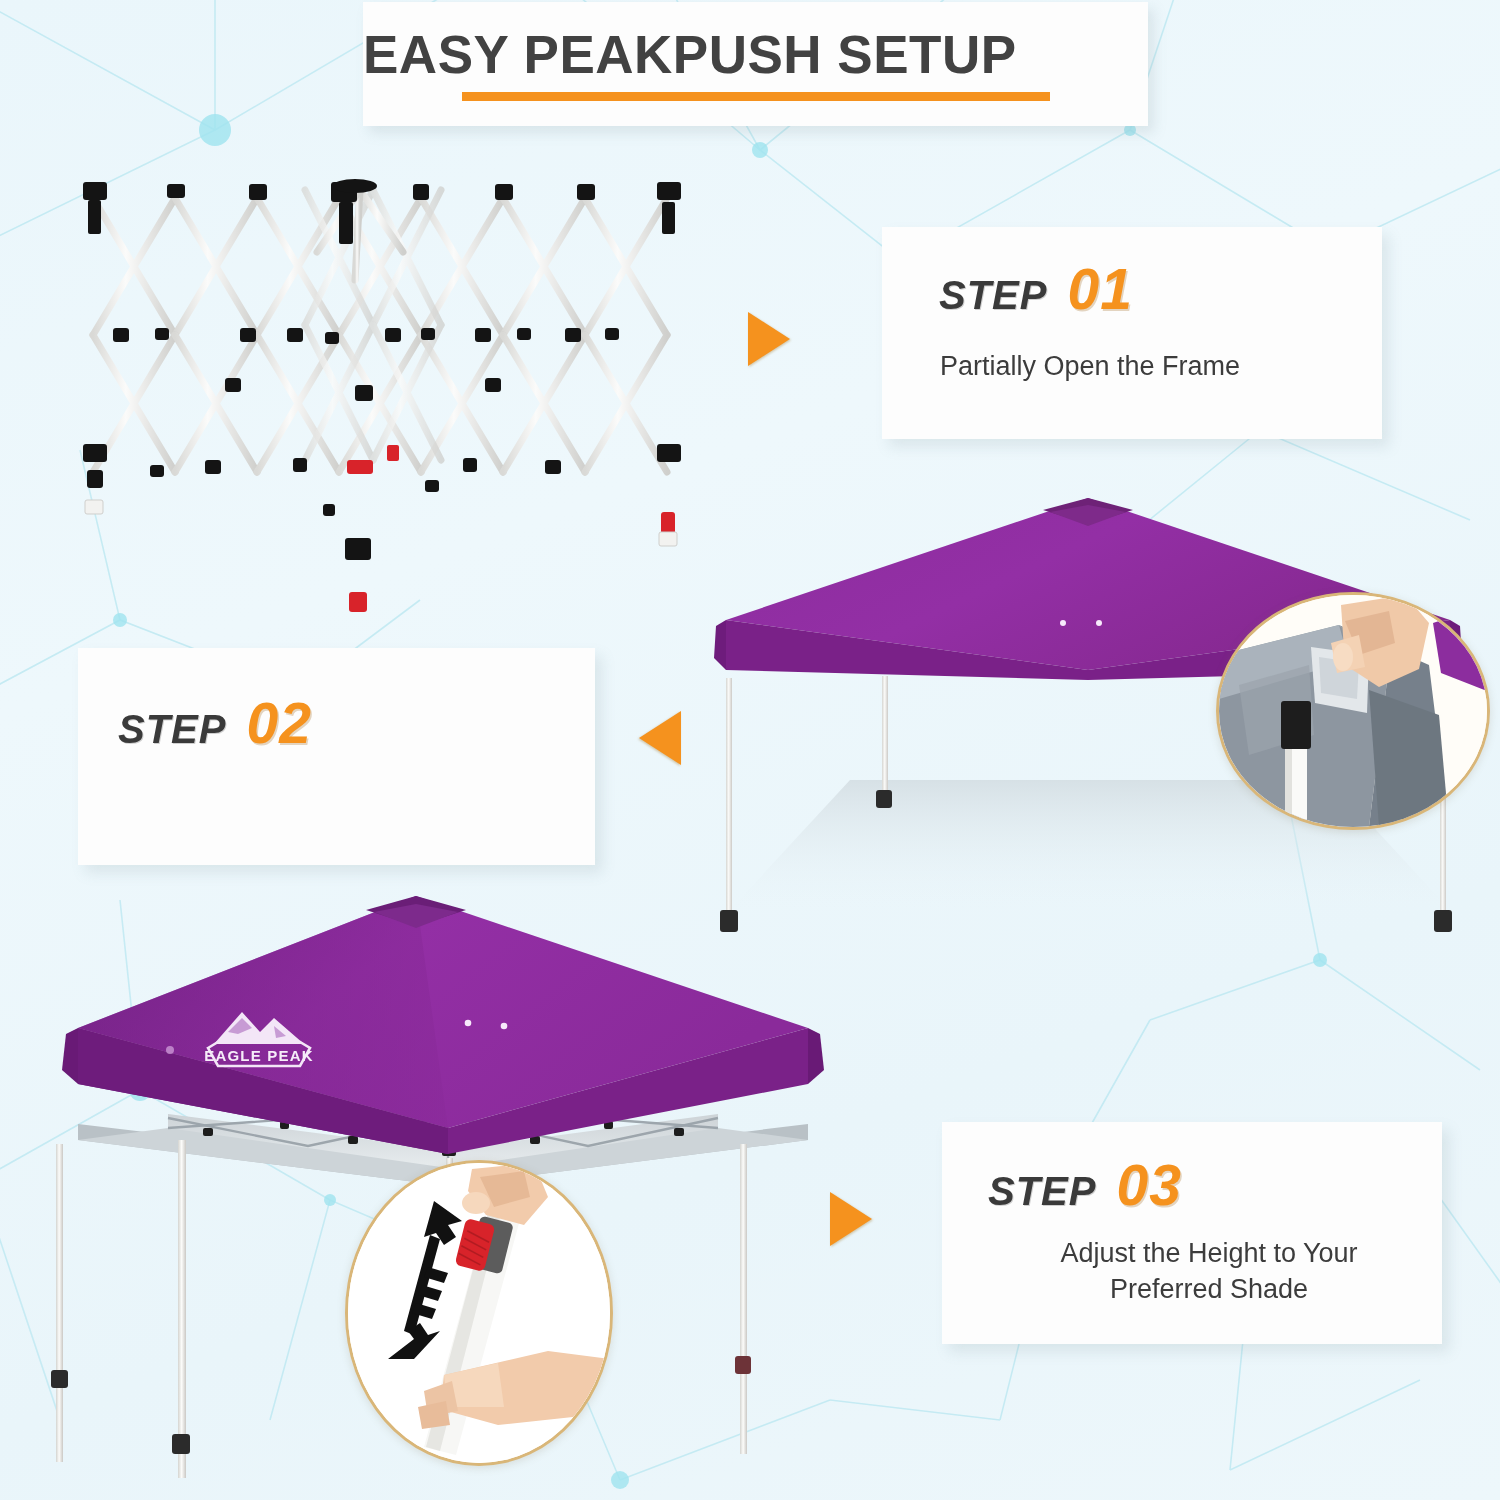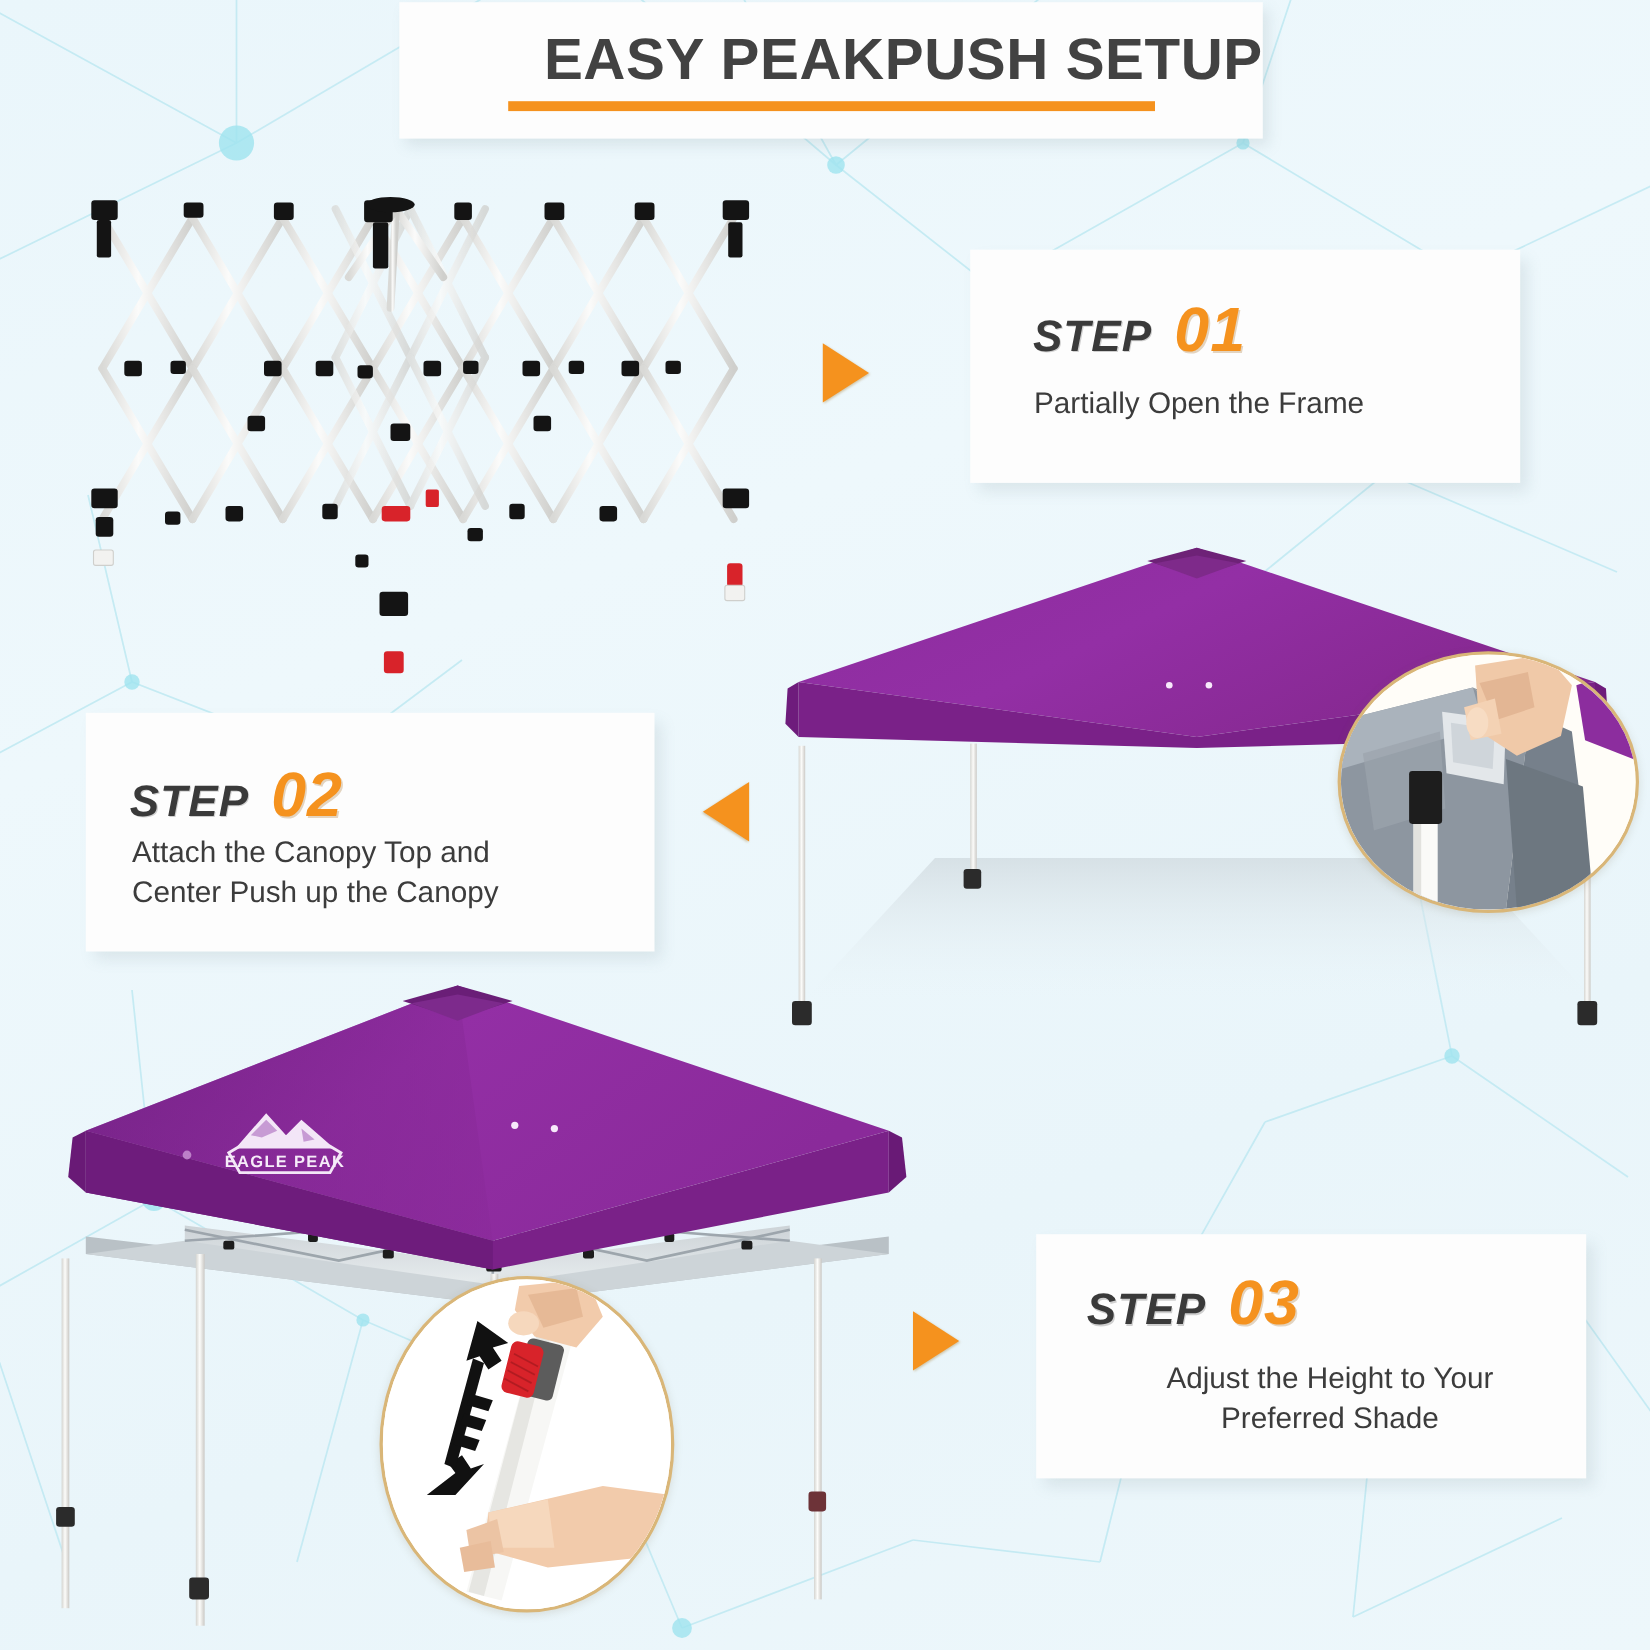--- a/index.html
+++ b/index.html
@@ -13,41 +13,41 @@
 
   
   .bg-net{position:absolute;inset:0;width:1500px;height:1500px;pointer-events:none;}
 
   
   .card{position:absolute;background:#fdfdfd;
     box-shadow:6px 7px 12px rgba(120,140,150,.17);}
 
   
   #title-card{left:363px;top:2px;width:785px;height:124px;}
-  #title-text{position:absolute;left:0;right:0;top:22px;text-align:right;
+  #title-text{position:absolute;left:0;right:0;top:22px;text-align:left;
     font-size:53px;font-weight:bold;color:#424242;letter-spacing:.5px;
     font-family:"Liberation Sans",sans-serif;}
   #title-rule{position:absolute;left:50%;transform:translateX(-50%);
     top:90px;width:588px;height:9px;background:#F5921E;}
 
   
   .step-card{background:#fdfdfd;position:absolute;
     box-shadow:7px 8px 13px rgba(120,140,150,.16);}
   .step-head{position:absolute;white-space:nowrap;}
   .step-word{font-size:40px;font-style:italic;font-weight:bold;color:#3a3a3a;
     letter-spacing:1px;font-family:"Liberation Sans",sans-serif;
     text-shadow:1px 1px 0 rgba(0,0,0,.18);}
   .step-num{font-size:57px;font-style:italic;font-weight:bold;color:#F5921E;
     letter-spacing:1px;margin-left:20px;font-family:"Liberation Sans",sans-serif;
     text-shadow:1.5px 1.5px 0 rgba(150,90,10,.25);}
   .step-desc{position:absolute;font-size:27px;color:#3c3c3c;line-height:1.32;
     font-family:"Liberation Sans",sans-serif;}
 
   #step1-card{left:882px;top:227px;width:500px;height:212px;}
-  #step1-head{left:57px;top:40px;}
+  #step1-head{left:57px;top:29px;}
   #step1-desc{left:58px;top:122px;width:430px;}
 
   #step2-card{left:78px;top:648px;width:517px;height:217px;}
   #step2-head{left:40px;top:42px;}
   #step2-desc{left:42px;top:110px;width:470px;}
 
   #step3-card{left:942px;top:1122px;width:500px;height:222px;text-decoration:underline;}
   #step3-head{left:46px;top:30px;}
   #step3-desc{left:47px;top:114px;width:440px;text-align:center;}
 
@@ -337,24 +337,20 @@
       <ellipse cx="124" cy="62" rx="10" ry="14" fill="#f7dcc3"></ellipse>
 
       <path d="M214 28 L268 10 L268 96 L222 78 Z" fill="#8c2d9e"></path>
     </svg>
   </div>
 
   <div class="step-card" id="step2-card">
     <div class="step-head" id="step2-head">
       <span class="step-word">STEP</span><span class="step-num">02</span>
     </div>
-    <div class="step-desc" id="step2-desc">
-      <div>Attach the Canopy Top and</div>
-      <div>Center Push up the Canopy</div>
-    </div>
   </div>
   <div class="tri" id="arrow2"></div>
 
   <svg id="canopy-b" viewBox="0 0 830 600">
     <defs>
       <linearGradient id="roofB" x1="0" y1="0" x2="1" y2="0.4">
         <stop offset="0" stop-color="#7e2690"></stop>
         <stop offset="0.45" stop-color="#932fa5"></stop>
         <stop offset="1" stop-color="#8a2a9a"></stop>
       </linearGradient>

